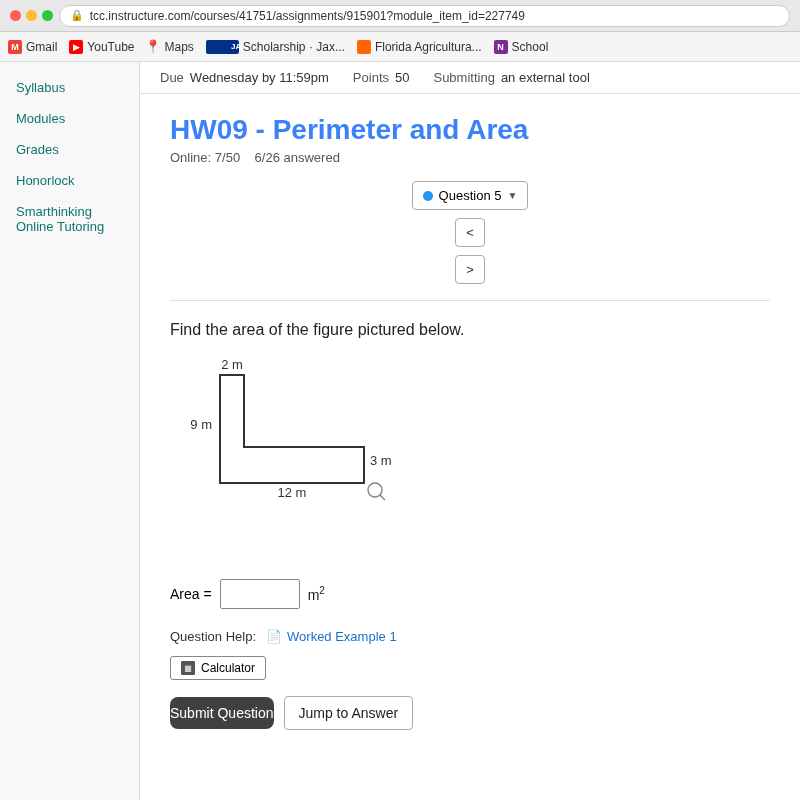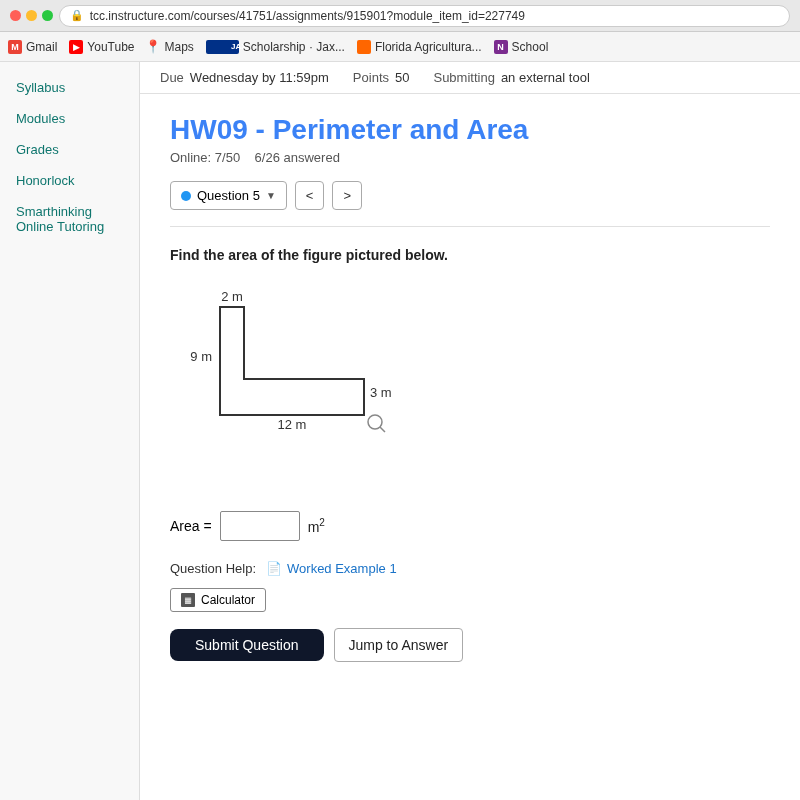--- a/index.html
+++ b/index.html
@@ -118,20 +118,21 @@
     }
 
     
     .question-nav {
       display: flex;
       align-items: center;
       gap: 8px;
       margin-bottom: 20px;
       border-bottom: 1px solid #e0e0e0;
       padding-bottom: 16px;
+      flex-direction: column;
     }
     .question-select {
       display: flex;
       align-items: center;
       gap: 6px;
       border: 1px solid #aaa;
       border-radius: 4px;
       padding: 6px 10px;
       font-size: 13px;
       background: white;
@@ -143,24 +144,23 @@
       border-radius: 4px;
       padding: 6px 10px;
       font-size: 13px;
       background: white;
       cursor: pointer;
       color: #333;
     }
 
     
     .question-text {
-      font-size: 14px;
+      font-size: 16px;
       color: #222;
-      margin-bottom: 24px;
-      font-weight: bold;
+      margin-bottom: 16px;
     }
 
     
     .figure-area {
       margin-bottom: 24px;
       display: flex;
       align-items: flex-start;
     }
 
     .figure-svg-container {
@@ -222,25 +222,25 @@
       color: white; font-size: 8px;
     }
 
     
     .action-buttons {
       display: flex;
       gap: 10px;
       align-items: center;
     }
     .submit-btn {
-      background: #0f172a;
+      background: #404040;
       color: white;
       border: none;
       border-radius: 8px;
-      padding: 8px 25px;
+      padding: 8px 0;
       font-size: 14px;
       cursor: pointer;
     }
     .jump-btn {
       background: white;
       color: #222;
       border: 1px solid #aaa;
       border-radius: 4px;
       padding: 8px 14px;
       font-size: 14px;

